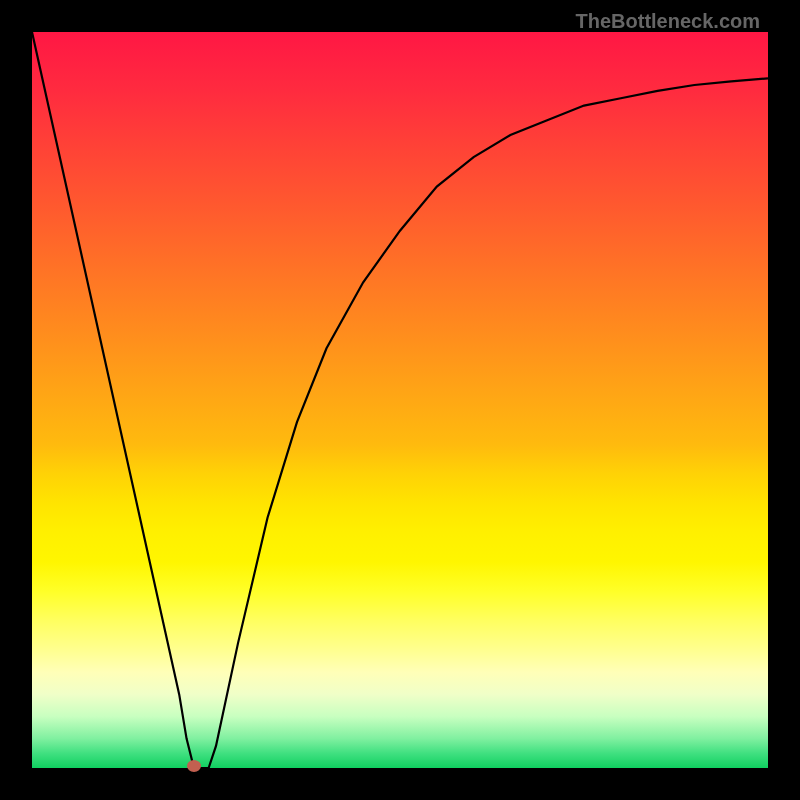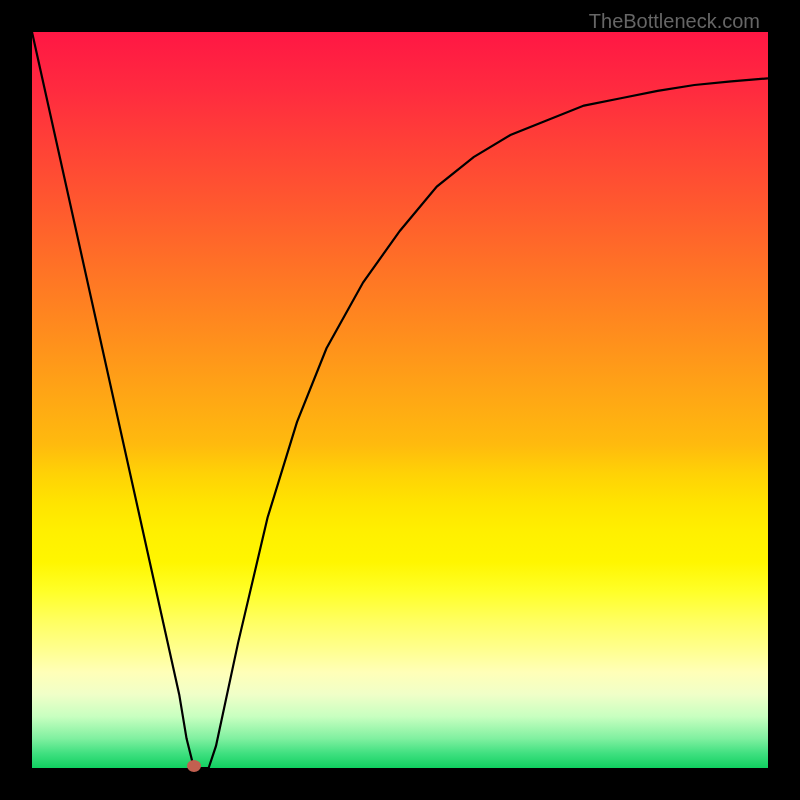--- a/index.html
+++ b/index.html
@@ -33,21 +33,21 @@
       #80f0a0 96%,
       #40e080 98%,
       #10d060 100%);
   }
   .watermark {
     position: absolute;
     top: 10px;
     right: 40px;
     color: #666666;
     font-size: 20px;
-    font-weight: normal;
+    font-weight: bold;
     z-index: 10;
   }
   .curve-svg {
     position: absolute;
     left: 0; top: 0;
     width: 736px;
     height: 736px;
     overflow: visible;
   }
   .marker {

